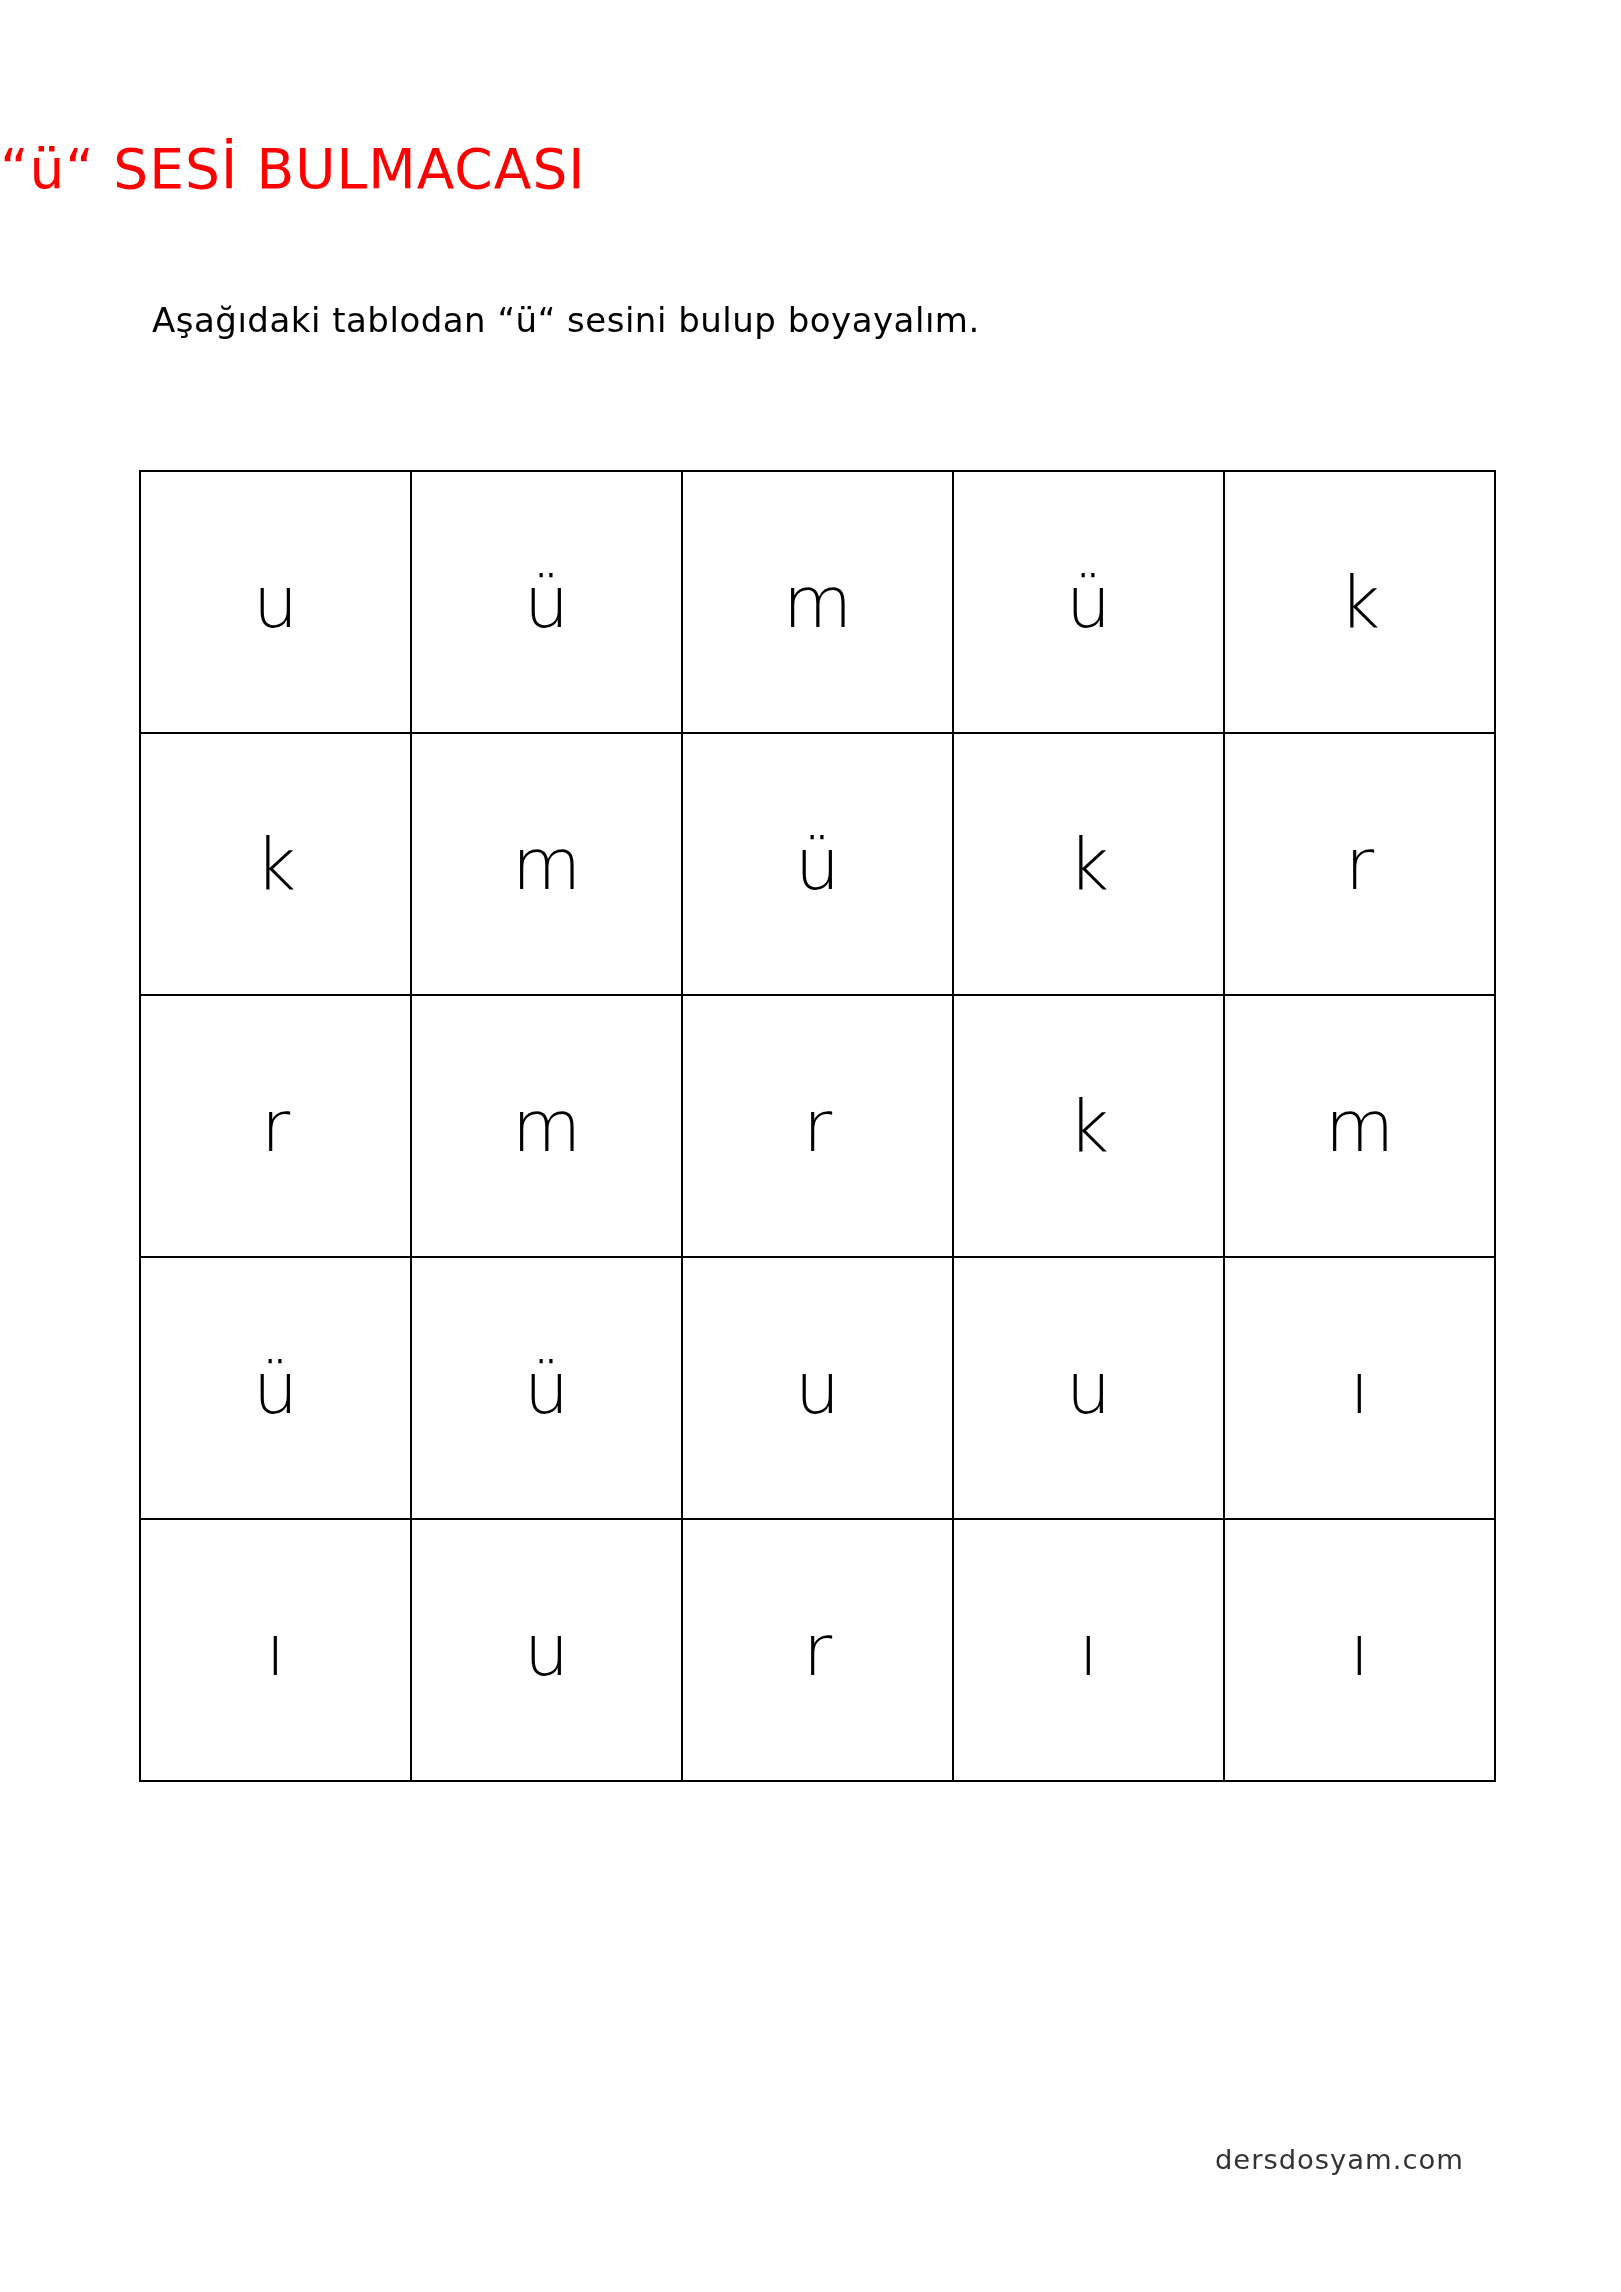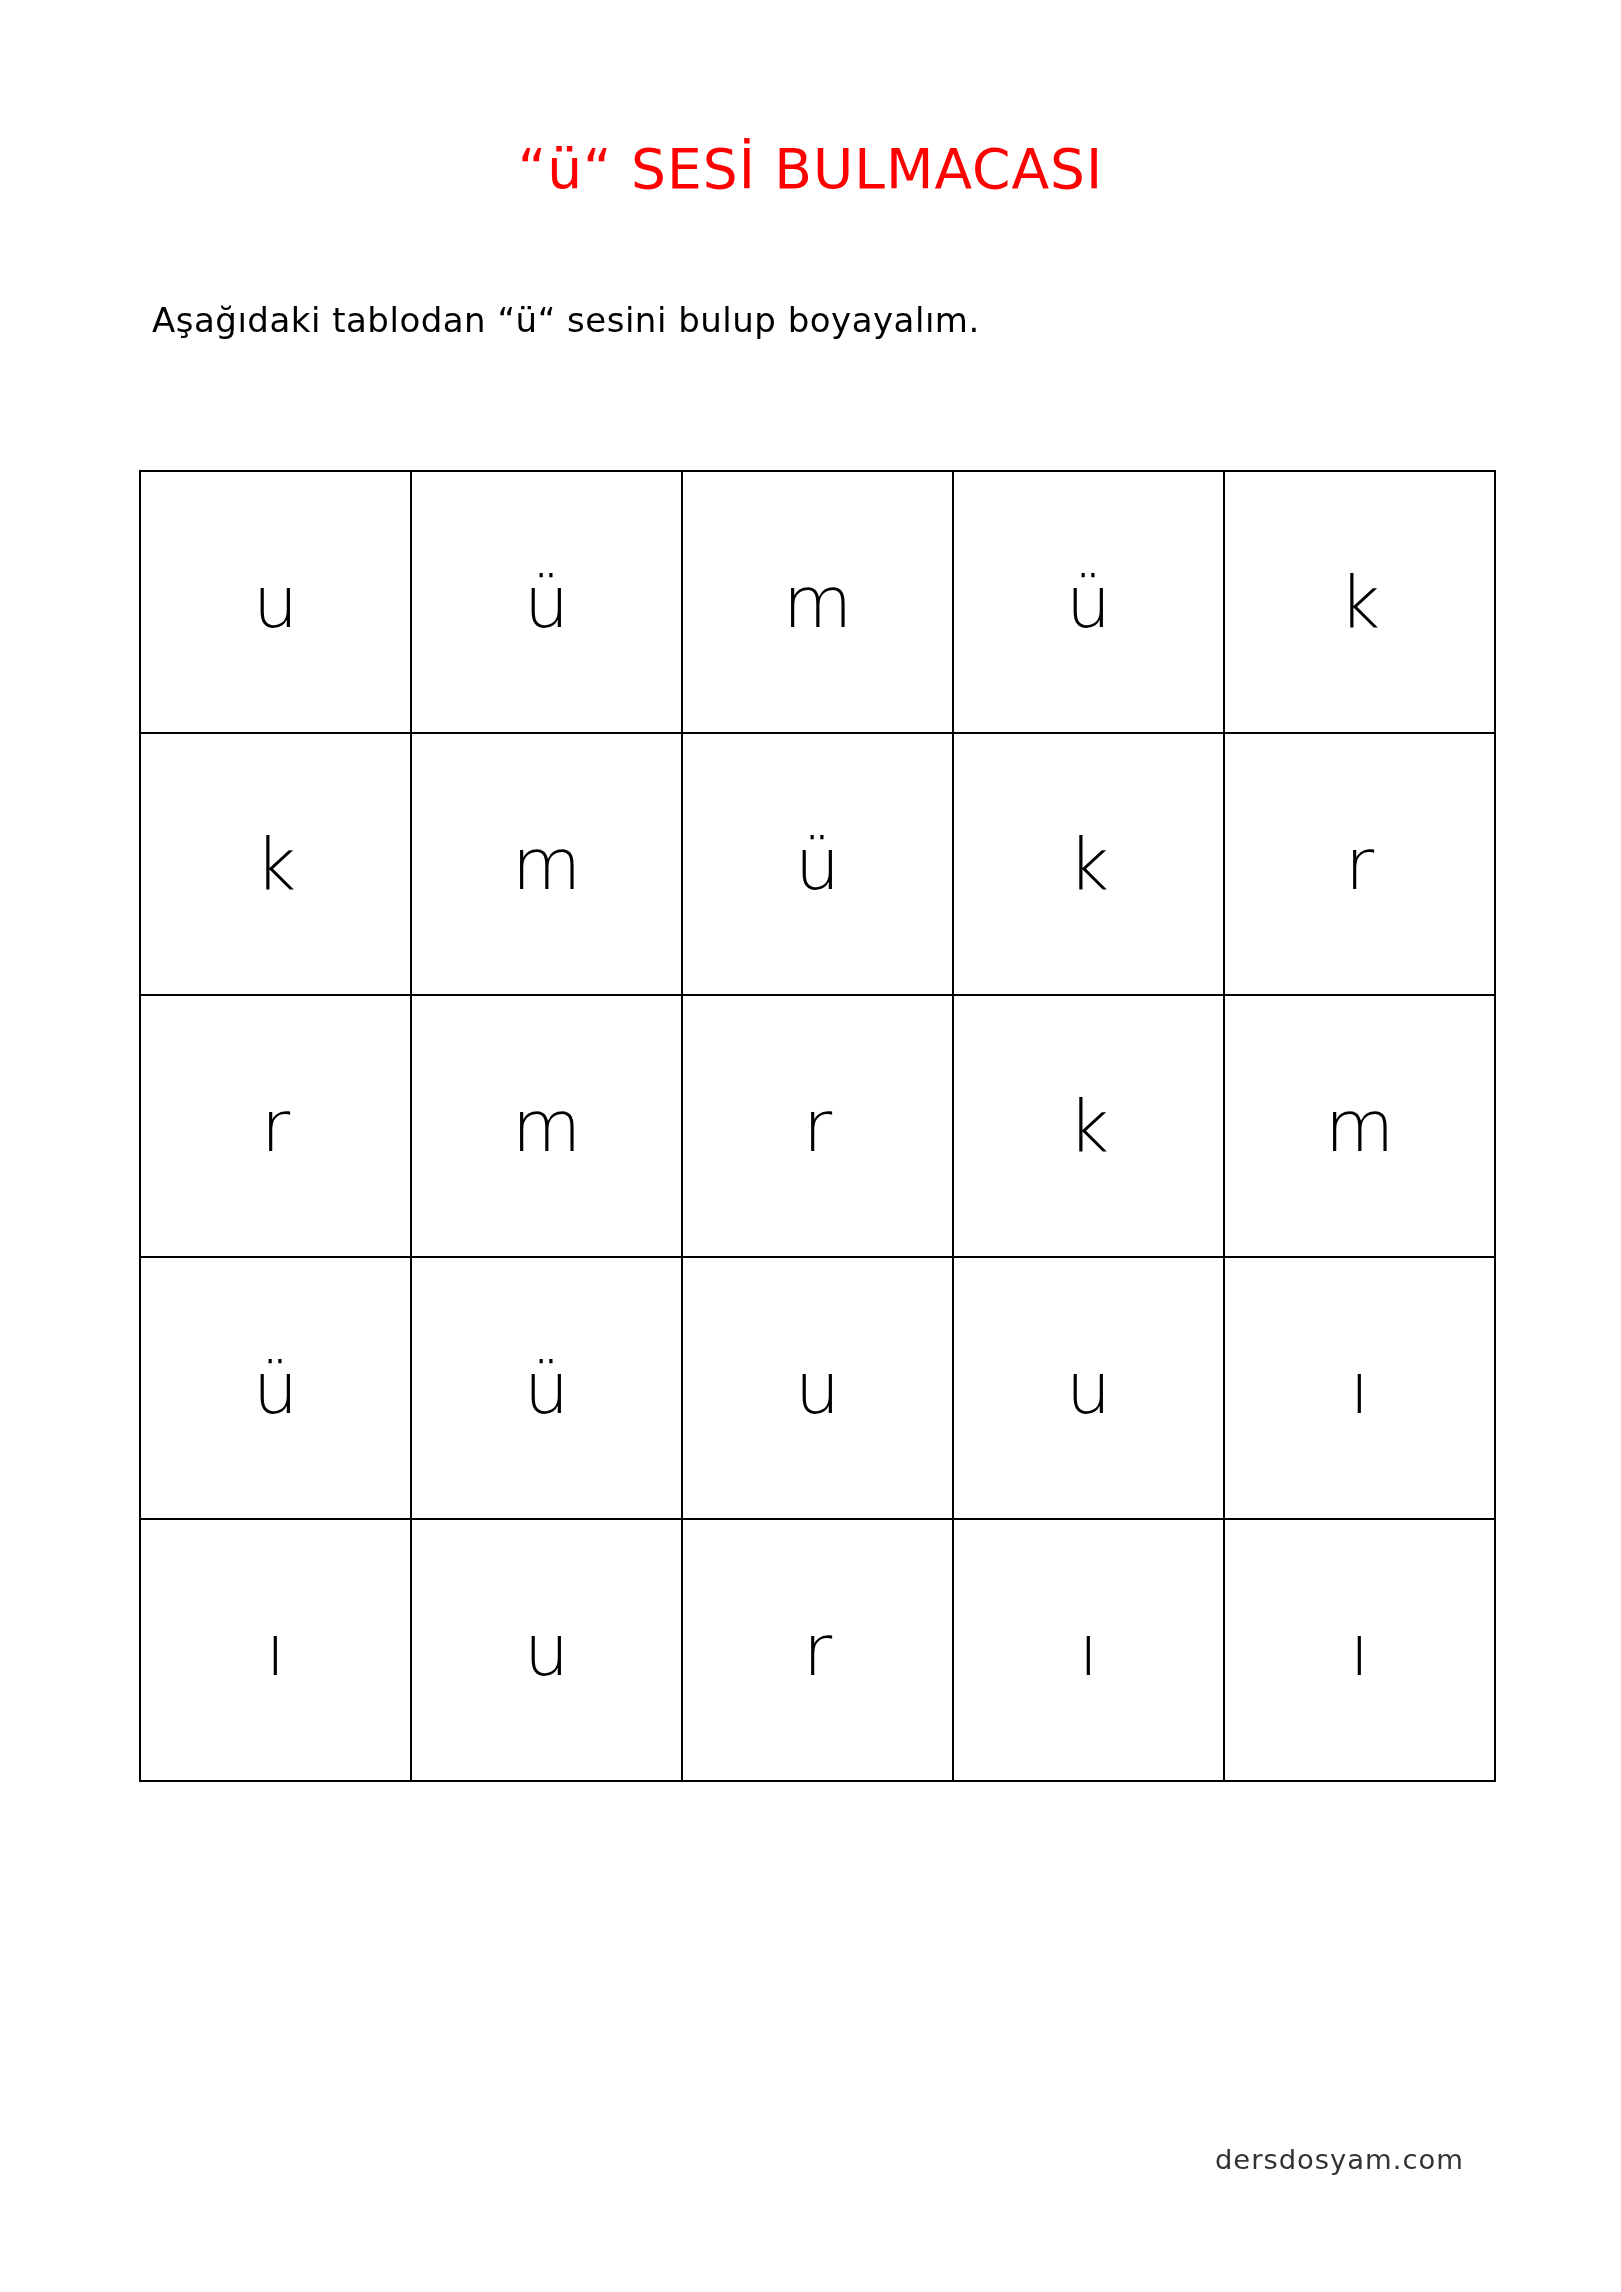--- a/index.html
+++ b/index.html
@@ -18,21 +18,20 @@
   .page {
     position: absolute;
     inset: 0;
     background: #ffffff;
   }
   .title {
     position: absolute;
     top: 137px;
     left: 0;
     width: 100%;
-    text-align: center;
     font-size: 55px;
     letter-spacing: 1px;
     color: #ff0000;
     font-family: "DejaVu Sans", sans-serif;
     font-weight: 400;
   }
   .instruction {
     position: absolute;
     top: 300px;
     left: 152px;

